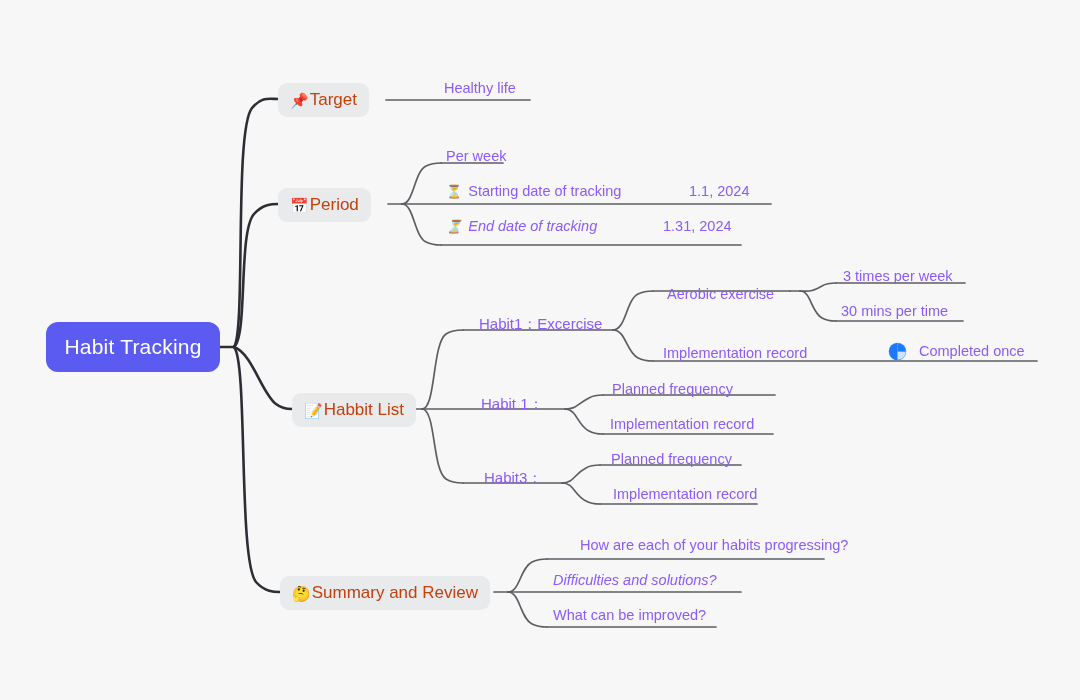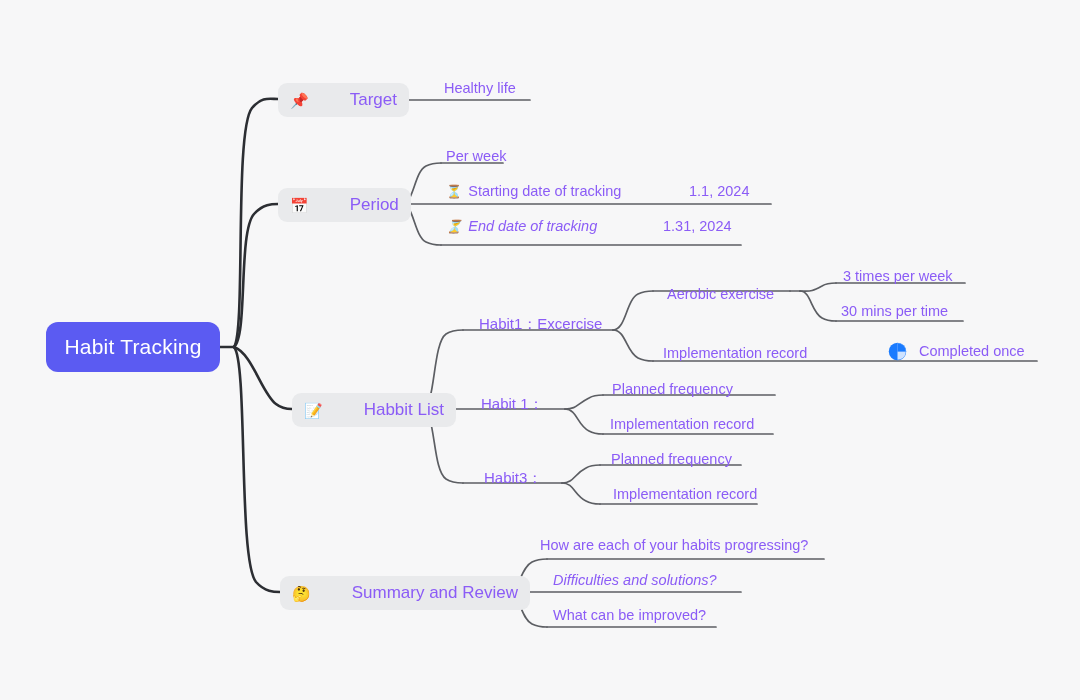--- a/index.html
+++ b/index.html
@@ -55,22 +55,21 @@
     box-sizing: border-box;
     white-space: nowrap;
   }
   .pill .emoji {
     font-size: 15px;
     line-height: 1;
     margin-right: 1px;
   }
   .pill .pill-text {
     font-size: 17px;
-    color: #8b5cf6;
-    margin-left: 40px;
+    color: #c2410c;
   }
   
   .lbl {
     position: absolute;
     font-size: 14.5px;
     color: #8b5cf6;
     white-space: nowrap;
     line-height: 1;
   }
   .lbl .emoji {
@@ -252,21 +251,21 @@
   </div>
 
   <div class="lbl" style="left:611px; top:452px;">
     <span>Planned frequency</span>
   </div>
 
   <div class="lbl" style="left:613px; top:487px;">
     <span>Implementation record</span>
   </div>
 
-  <div class="lbl" style="left:540px; top:538px;">
+  <div class="lbl" style="left:580px; top:538px;">
     <span>How are each of your habits progressing?</span>
   </div>
 
   <div class="lbl" style="left:553px; top:573px;font-style:italic;">
     <span>Difficulties and solutions?</span>
   </div>
 
   <div class="lbl" style="left:553px; top:608px;">
     <span>What can be improved?</span>
   </div>

